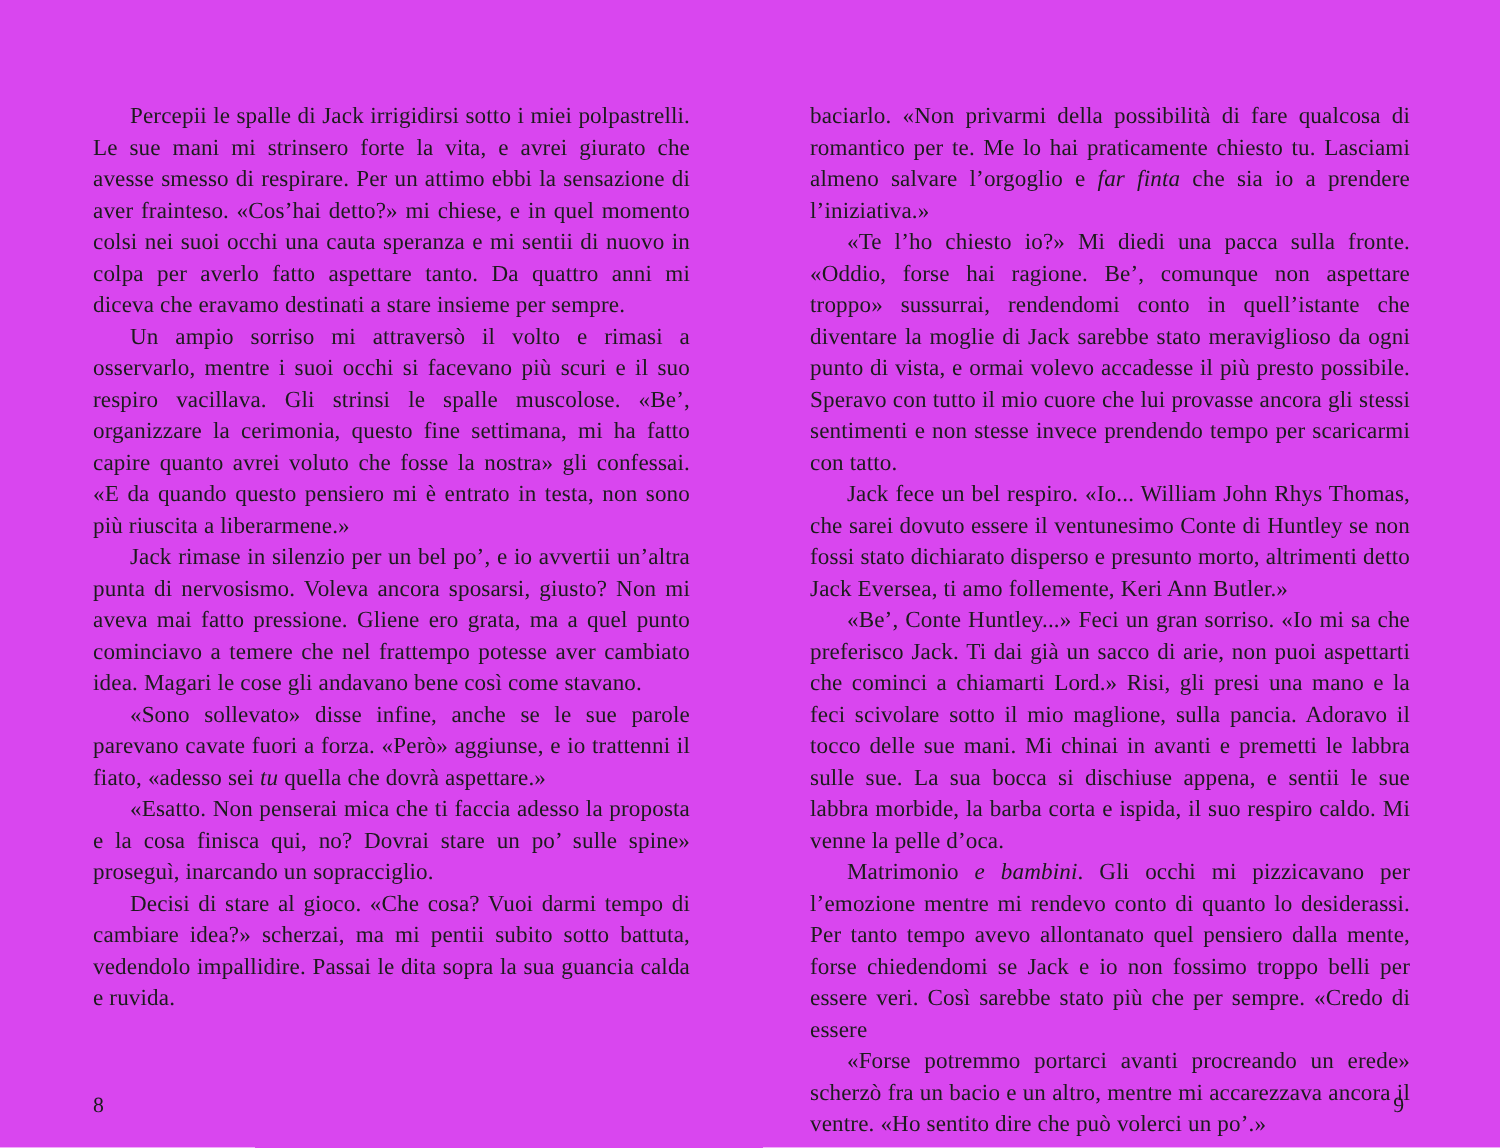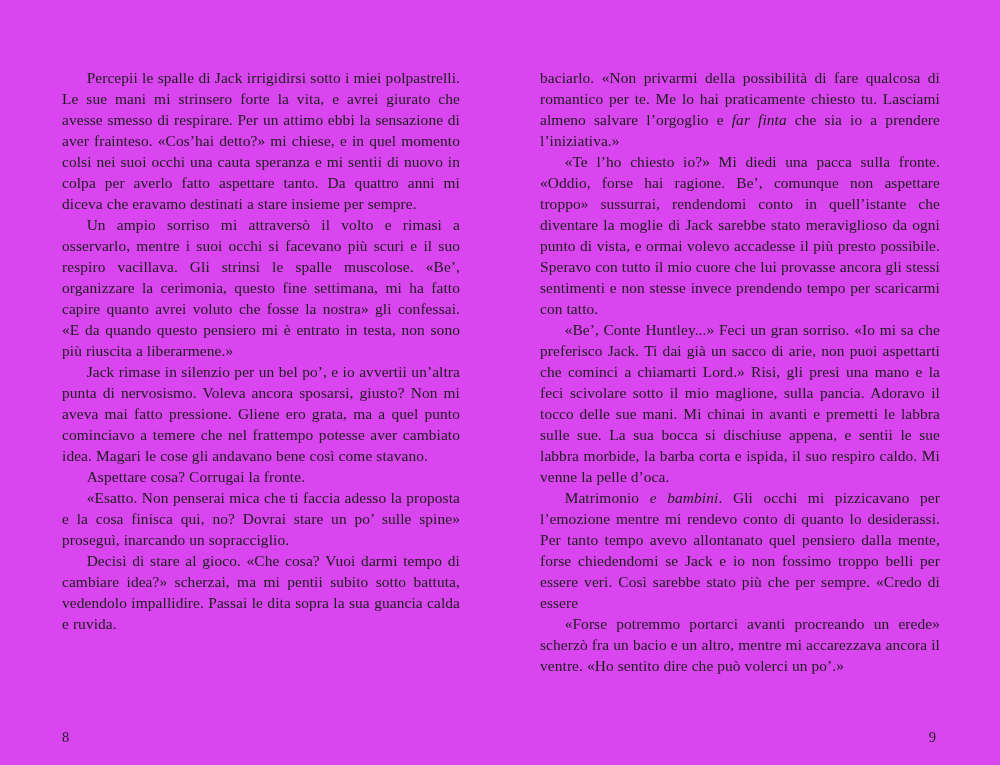--- a/index.html
+++ b/index.html
@@ -57,31 +57,32 @@
 </head>
 <body>
 
 <div class="spread">
 
   <div class="page page-left">
     <div class="page-text">
         <p><span>Percepii le spalle di Jack irrigidirsi sotto i miei polpastrelli. Le sue mani mi strinsero forte la vita, e avrei giurato che avesse smesso di respirare. Per un attimo ebbi la sensazione di aver frainteso. «Cos’hai detto?» mi chiese, e in quel momento colsi nei suoi occhi una cauta speranza e mi sentii di nuovo in colpa per averlo fatto aspettare tanto. Da quattro anni mi diceva che eravamo destinati a stare insieme per sempre.</span></p>
         <p><span>Un ampio sorriso mi attraversò il volto e rimasi a osservarlo, mentre i suoi occhi si facevano più scuri e il suo respiro vacillava. Gli strinsi le spalle muscolose. «Be’, organizzare la cerimonia, questo fine settimana, mi ha fatto capire quanto avrei voluto che fosse la nostra» gli confessai. «E da quando questo pensiero mi è entrato in testa, non sono più riuscita a liberarmene.»</span></p>
         <p><span>Jack rimase in silenzio per un bel po’, e io avvertii un’altra punta di nervosismo. Voleva ancora sposarsi, giusto? Non mi aveva mai fatto pressione. Gliene ero grata, ma a quel punto cominciavo a temere che nel frattempo potesse aver cambiato idea. Magari le cose gli andavano bene così come stavano.</span></p>
-        <p><span>Aspettare cosa? Corrugai la fronte.</span></p>
+        <p><span>«Sono sollevato» disse infine, anche se le sue parole parevano cavate fuori a forza. «Però» aggiunse, e io trattenni il fiato, «adesso sei </span><em>tu</em><span> quella che dovrà aspettare.»</span></p>
         <p><span>«Esatto. Non penserai mica che ti faccia adesso la proposta e la cosa finisca qui, no? Dovrai stare un po’ sulle spine» proseguì, inarcando un sopracciglio.</span></p>
         <p><span>Decisi di stare al gioco. «Che cosa? Vuoi darmi tempo di cambiare idea?» scherzai, ma mi pentii subito sotto battuta, vedendolo impallidire. Passai le dita sopra la sua guancia calda e ruvida.</span></p>
       </div>
     <div class="page-number">8</div>
   </div>
 
   <div class="page page-right">
     <div class="page-text">
         <p class="no-indent"><span>baciarlo. «Non privarmi della possibilità di fare qualcosa di romantico per te. Me lo hai praticamente chiesto tu. Lasciami almeno salvare l’orgoglio e </span><em>far finta</em><span> che sia io a prendere l’iniziativa.»</span></p>
         <p><span>«Te l’ho chiesto io?» Mi diedi una pacca sulla fronte. «Oddio, forse hai ragione. Be’, comunque non aspettare troppo» sussurrai, rendendomi conto in quell’istante che diventare la moglie di Jack sarebbe stato meraviglioso da ogni punto di vista, e ormai volevo accadesse il più presto possibile. Speravo con tutto il mio cuore che lui provasse ancora gli stessi sentimenti e non stesse invece prendendo tempo per scaricarmi con tatto.</span></p>
+        <p><span>Jack fece un bel respiro. «Io... William John Rhys Thomas, che sarei dovuto essere il ventunesimo Conte di Huntley se non fossi stato dichiarato disperso e presunto morto, altrimenti detto Jack Eversea, ti amo follemente, Keri Ann Butler.»</span></p>
         <p><span>«Be’, Conte Huntley...» Feci un gran sorriso. «Io mi sa che preferisco Jack. Ti dai già un sacco di arie, non puoi aspettarti che cominci a chiamarti Lord.» Risi, gli presi una mano e la feci scivolare sotto il mio maglione, sulla pancia. Adoravo il tocco delle sue mani. Mi chinai in avanti e premetti le labbra sulle sue. La sua bocca si dischiuse appena, e sentii le sue labbra morbide, la barba corta e ispida, il suo respiro caldo. Mi venne la pelle d’oca.</span></p>
         <p><span>Matrimonio </span><em>e bambini</em><span>. Gli occhi mi pizzicavano per l’emozione mentre mi rendevo conto di quanto lo desiderassi. Per tanto tempo avevo allontanato quel pensiero dalla mente, forse chiedendomi se Jack e io non fossimo troppo belli per essere veri. Così sarebbe stato più che per sempre. «Credo di essere</span></p>
         <p><span>«Forse potremmo portarci avanti procreando un erede» scherzò fra un bacio e un altro, mentre mi accarezzava ancora il ventre. «Ho sentito dire che può volerci un po’.»</span></p>
       </div>
     <div class="page-number">9</div>
   </div>
 
 </div>
 
 </body></html>

